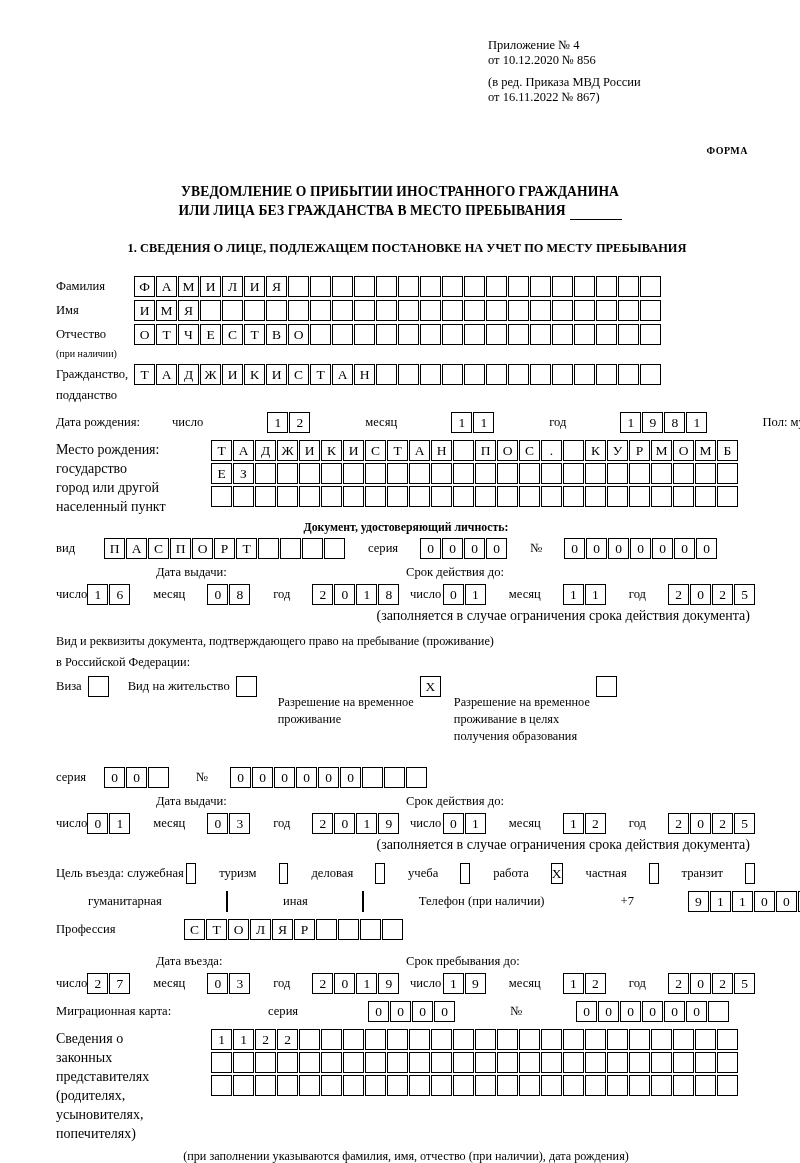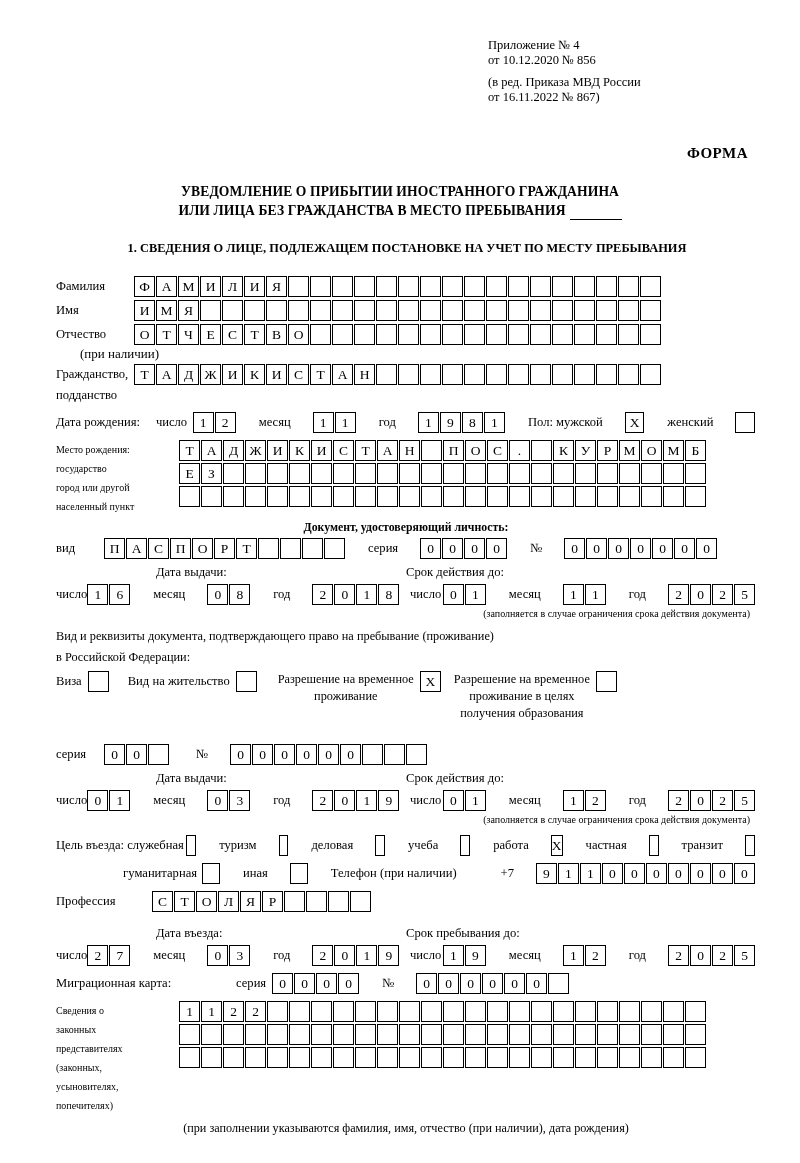--- a/index.html
+++ b/index.html
@@ -30,21 +30,21 @@
     font-size: 12.5px;
     line-height: 15px;
     text-align: left;
   }
   .hdr .gap { height: 7px; }
   .forma {
     position: absolute;
     top: 145px;
     right: 52px;
     font-weight: bold;
-    font-size: 15px;
+    font-size: 10px;
     letter-spacing: 0.5px;
   }
   .title {
     position: absolute;
     top: 182px;
     left: 0;
     width: 800px;
     text-align: center;
     font-weight: bold;
     font-size: 13.6px;
@@ -102,56 +102,55 @@
     text-align: center;
     font-family: "Liberation Serif", serif;
     box-sizing: border-box;
     background: #fff;
   }
   .bx.chk { width: 21px; height: 21px; }
   .gapx { width: 6px; }
   .txt { line-height: 21px; white-space: nowrap; }
   .txt.pad { padding: 0 22px; }
   .sub {
-    font-size: 13px;
+    font-size: 10px;
     line-height: 17px;
-    margin-left: 24px;
   }
   .centerline {
     text-align: center;
     font-weight: bold;
     font-size: 11.8px;
     margin: 4px 0 3px 0;
   }
   .note {
-    font-size: 10px;
+    font-size: 14px;
     text-align: right;
     padding-right: 6px;
     margin-top: 1px;
   }
   .smallcap {
     font-size: 12.3px;
   }
-  .mt6 { margin-top: 6px; }
+  .mt6 { margin-top: 6px; gap: 32px; }
   .mt10 { margin-top: 10px; }
   .footnote {
     text-align: center;
     font-size: 12.2px;
     margin-top: 6px;
   }
-  .col-labels { line-height: 19px; font-size: 10px; }
+  .col-labels { line-height: 19px; font-size: 14px; }
   .permit-wrap {
     display: flex;
     align-items: flex-start;
     margin-top: 6px;
   }
   .permit-col {
-    text-align: center;
     font-size: 12.3px;
     line-height: 17px;
+    margin-top: 18px;
   }
 </style>
 </head>
 <body>
 
 <div class="page">
 
   <div class="hdr">
     <div>Приложение № 4</div>
     <div>от 10.12.2020 № 856</div>
@@ -713,21 +712,21 @@
         <div class="bx">0</div>
         <div class="bx"></div>
       </div>
     </div>
 
     <div class="row mt6">
       <div class="col-labels" style="width:123px">
         <div>Сведения о</div>
         <div>законных</div>
         <div>представителях</div>
-        <div>(законных,</div>
+        <div>(родителях,</div>
         <div>усыновителях,</div>
         <div>попечителях)</div>
       </div>
       <div>
         <div class="boxes">
           <div class="bx">1</div>
           <div class="bx">1</div>
           <div class="bx">2</div>
           <div class="bx">2</div>
           <div class="bx"></div>

